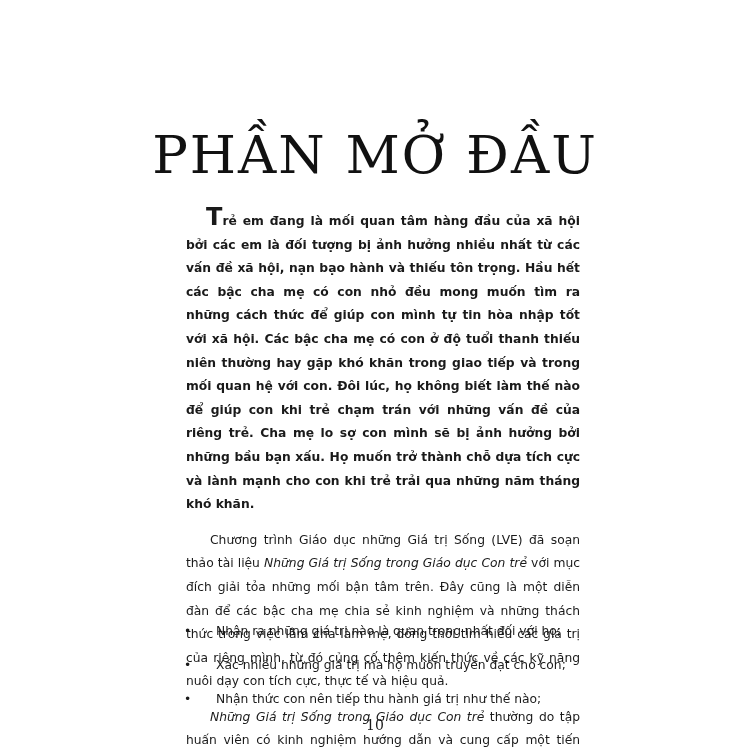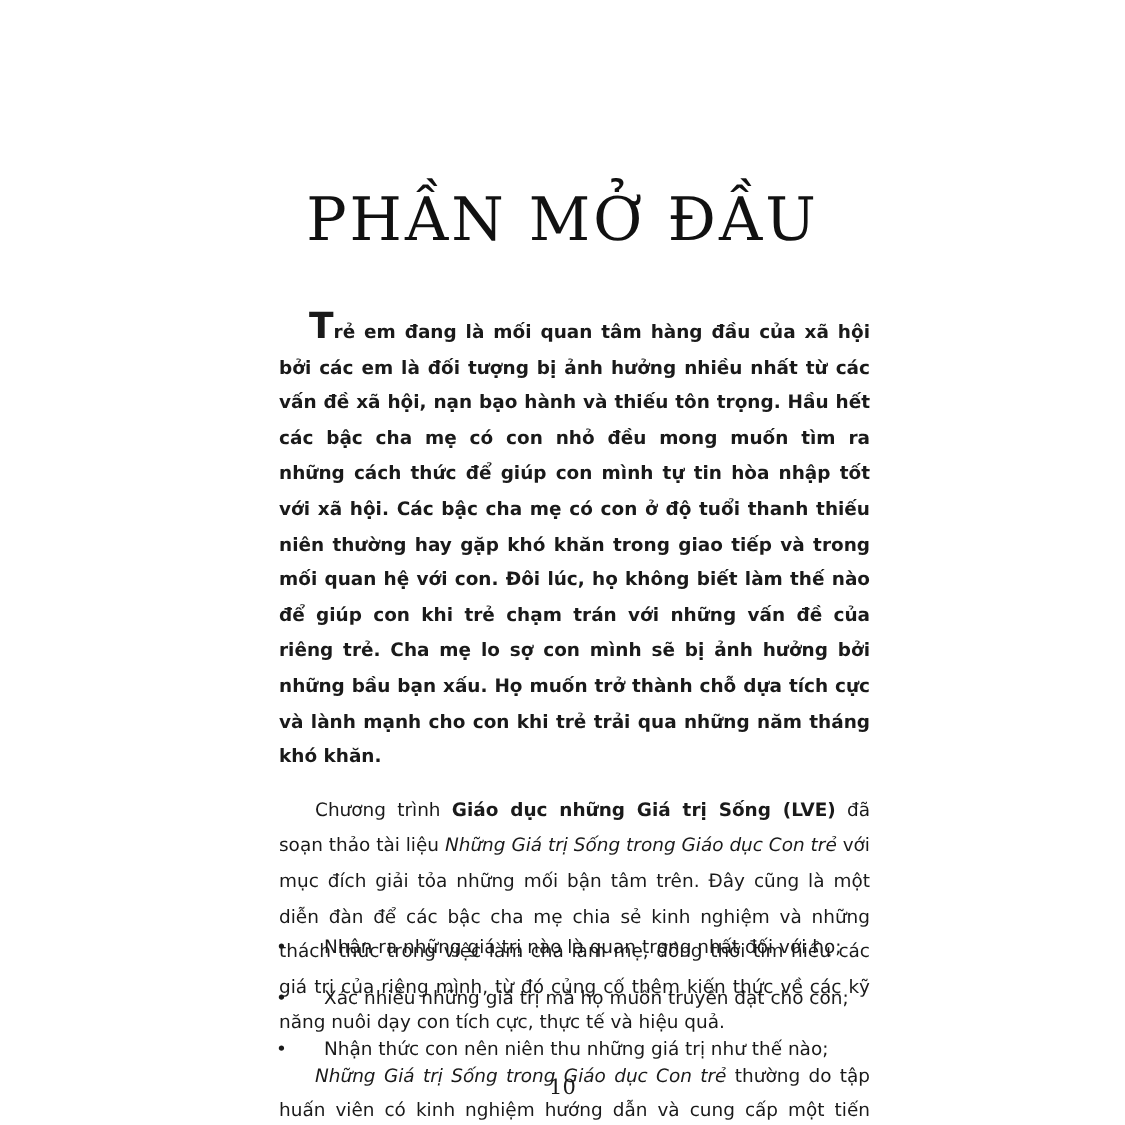--- a/index.html
+++ b/index.html
@@ -2,34 +2,34 @@
 <html><head>
   <meta charset="utf-8">
   <style>
     html, body { margin: 0; padding: 0; }
     body {
       width: 750px; height: 750px; background: #ffffff; position: relative; overflow: hidden;
       color: #1a1a1a;
     }
     .page-title {
       position: absolute; left: 0; top: 80px; width: 750px; text-align: center;
-      font-family: "DejaVu Serif", serif; font-size: 40px; letter-spacing: 2px; font-weight: normal;
+      font-family: "DejaVu Serif", serif; font-size: 53px; letter-spacing: 2px; font-weight: normal;
       color: #111;
       margin-top: 44px;
     }
     .body {
       position: absolute; left: 186px; top: 210px; width: 394px;
       font-family: "DejaVu Sans", sans-serif; font-size: 12.3px; line-height: 23.6px;
       text-align: justify;
     }
     .para { margin: 0 0 12px 0; text-indent: 24px; }
     .para.first { text-indent: 20px; font-weight: bold; }
     .dropcap { font-size: 24px; line-height: 10px; font-family: "DejaVu Sans", sans-serif; }
     .ital { font-style: italic; }
-    .bold { font-weight: bold; }
+    .bold { font-weight: normal; }
     .bullets { list-style: none; margin: 0; padding: 0; position: absolute; left: 184px; top: 624px; width: 420px;
       font-family: "DejaVu Sans", sans-serif; font-size: 12.3px; }
     .bullets li { height: 34px; display: flex; align-items: flex-start; }
     .bullet-dot { width: 32px; display: inline-block; }
     .page-number {
       position: absolute; left: 0; top: 717px; width: 750px; text-align: center;
       font-family: "DejaVu Serif", serif; font-size: 14px;
     }
   </style>
 </head>
@@ -47,17 +47,17 @@
   <li>
       <span class="bullet-dot">•</span>
       <span>Nhận ra những giá trị nào là quan trọng nhất đối với họ;</span>
     </li>
   <li>
       <span class="bullet-dot">•</span>
       <span>Xác nhiều những giá trị mà họ muốn truyền đạt cho con;</span>
     </li>
   <li>
       <span class="bullet-dot">•</span>
-      <span>Nhận thức con nên niên thu những giá trị như thế nào;</span>
+      <span>Nhận thức con nên tiếp thu hành giá trị như thế nào;</span>
     </li>
 </ul>
 
 <div class="page-number">10</div>
 
 </body></html>

